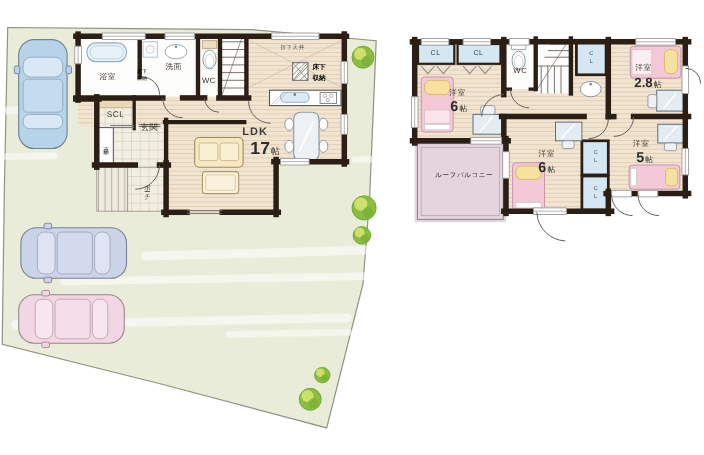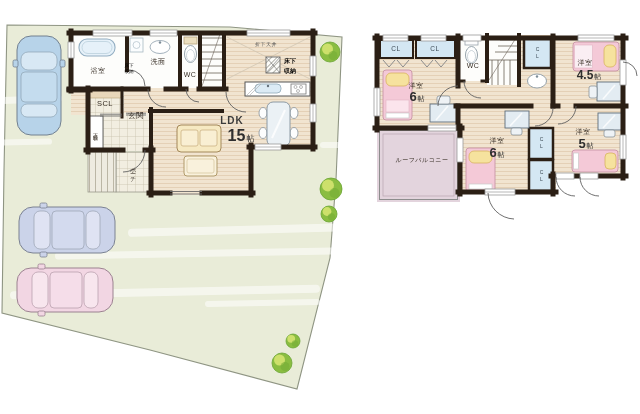--- a/index.html
+++ b/index.html
@@ -459,36 +459,36 @@
 <div class="lbl2 f6 bold" style="position:absolute;left:290px;top:66px">
   <span>床下</span>
   <span>収納</span>
 </div>
 <div class="lbl f75" style="left:105px;top:104px">SCL</div>
 <div class="lbl vlbl f5" style="left:95px;top:131px">下駄箱</div>
 <div class="lbl f75" style="left:136px;top:116px">玄関</div>
 <div class="lbl vlbl f6" style="left:133px;top:171px">ポーチ</div>
 <div class="lbl ldk" style="left:232px;top:121px">LDK</div>
 <div class="size" style="position:absolute;left:241px;top:136px">
-  <span class="n16">15</span>
+  <span class="n16">17</span>
   <span class="u8">帖</span>
 </div>
 
 <div class="lbl f65" style="left:396px;top:49px">CL</div>
 <div class="lbl f65" style="left:435px;top:49px">CL</div>
 <div class="lbl f7" style="left:473px;top:65px">WC</div>
 <div class="lbl vlbl f5" style="left:537px;top:53px;color:#3c4a55">CL</div>
 <div class="lbl f7" style="left:416px;top:85px">洋室</div>
 <div class="size" style="position:absolute;left:417px;top:96px">
   <span class="n13">6</span>
   <span class="u7">帖</span>
 </div>
 <div class="lbl f7" style="left:585px;top:62px">洋室</div>
 <div class="size" style="position:absolute;left:589px;top:75px">
-  <span class="n12">4.5</span>
+  <span class="n12">2.8</span>
   <span class="u7">帖</span>
 </div>
 <div class="lbl f7" style="left:497px;top:140px">洋室</div>
 <div class="size" style="position:absolute;left:497px;top:152px">
   <span class="n13">6</span>
   <span class="u7">帖</span>
 </div>
 <div class="lbl f7" style="left:583px;top:131px">洋室</div>
 <div class="size" style="position:absolute;left:586px;top:143px">
   <span class="n13">5</span>

